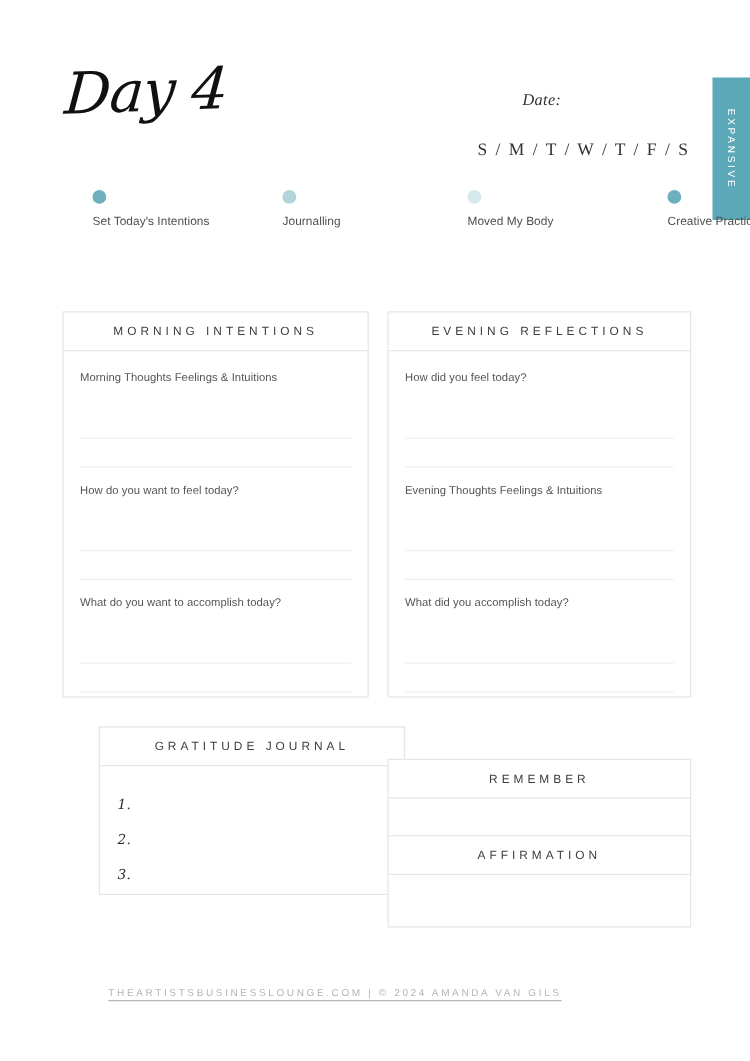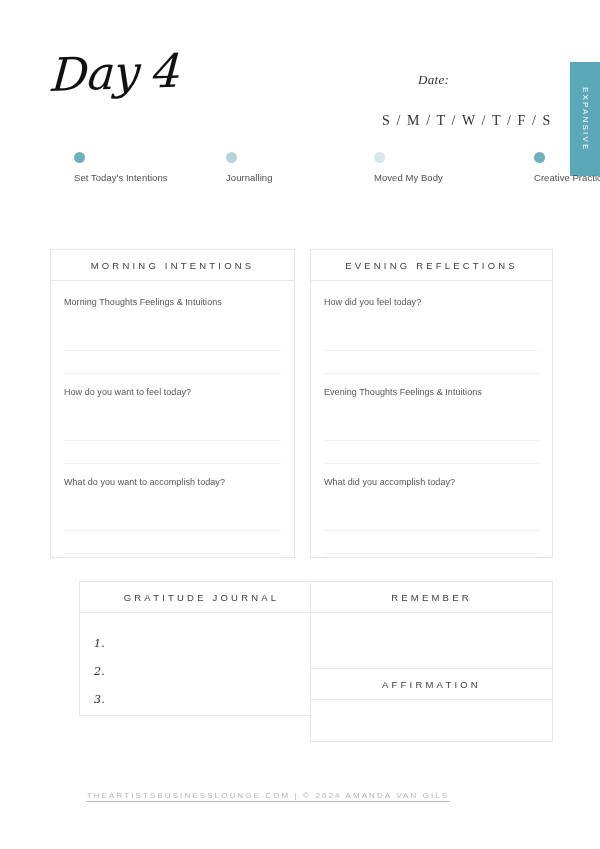--- a/index.html
+++ b/index.html
@@ -171,21 +171,21 @@
   .gratitude-item {
     font-family: "DejaVu Serif", serif;
     font-style: italic;
     font-size: 11px;
     color: #2e2e2e;
     height: 28px;
     letter-spacing: 0.2px;
   }
 
   
-  #card-remember    { left: 310px; top: 581px; width: 243px; height: 91px; }
+  #card-remember    { left: 310px; top: 607px; width: 243px; height: 91px; }
   #card-affirmation { left: 310px; top: 668px; width: 243px; height: 74px; }
   .blank-body { height: 100%; }
 
   
   .footer {
     position: absolute;
     left: 0;
     top: 784px;
     width: 536px;
     text-align: center;

